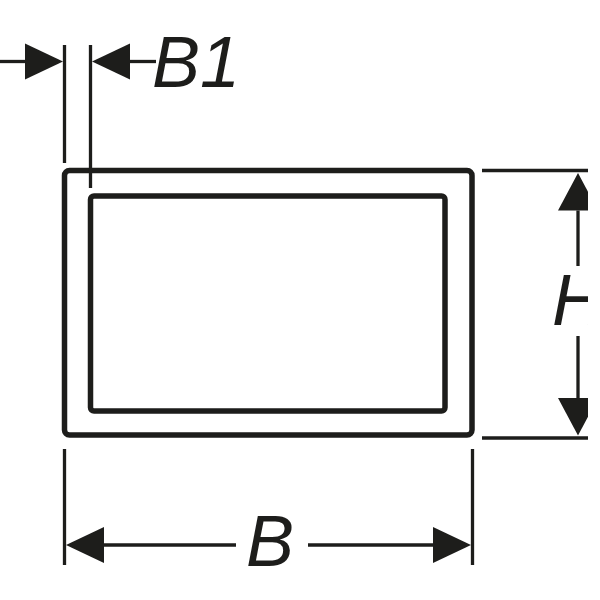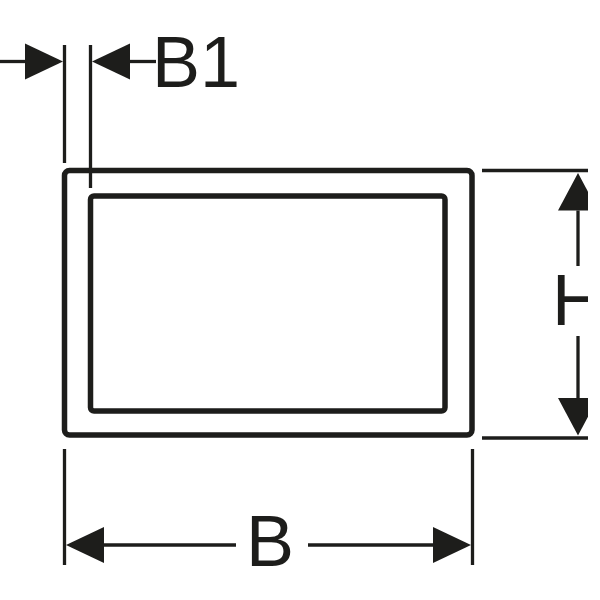--- a/index.html
+++ b/index.html
@@ -11,20 +11,21 @@
     height: 600px;
     background: var(--bg-color, #ffffff);
     font-family: "Liberation Sans", sans-serif;
   }
   .drawing-stage {
     position: relative;
     width: 588px;
     height: 600px;
     background: var(--bg-color, #ffffff);
     overflow: hidden;
+    font-style: italic;
   }
   svg {
     display: block;
   }
   .outline {
     fill: none;
     stroke: var(--line-color, #1d1d1b);
     stroke-width: 5.5;
   }
   .dim-line {

